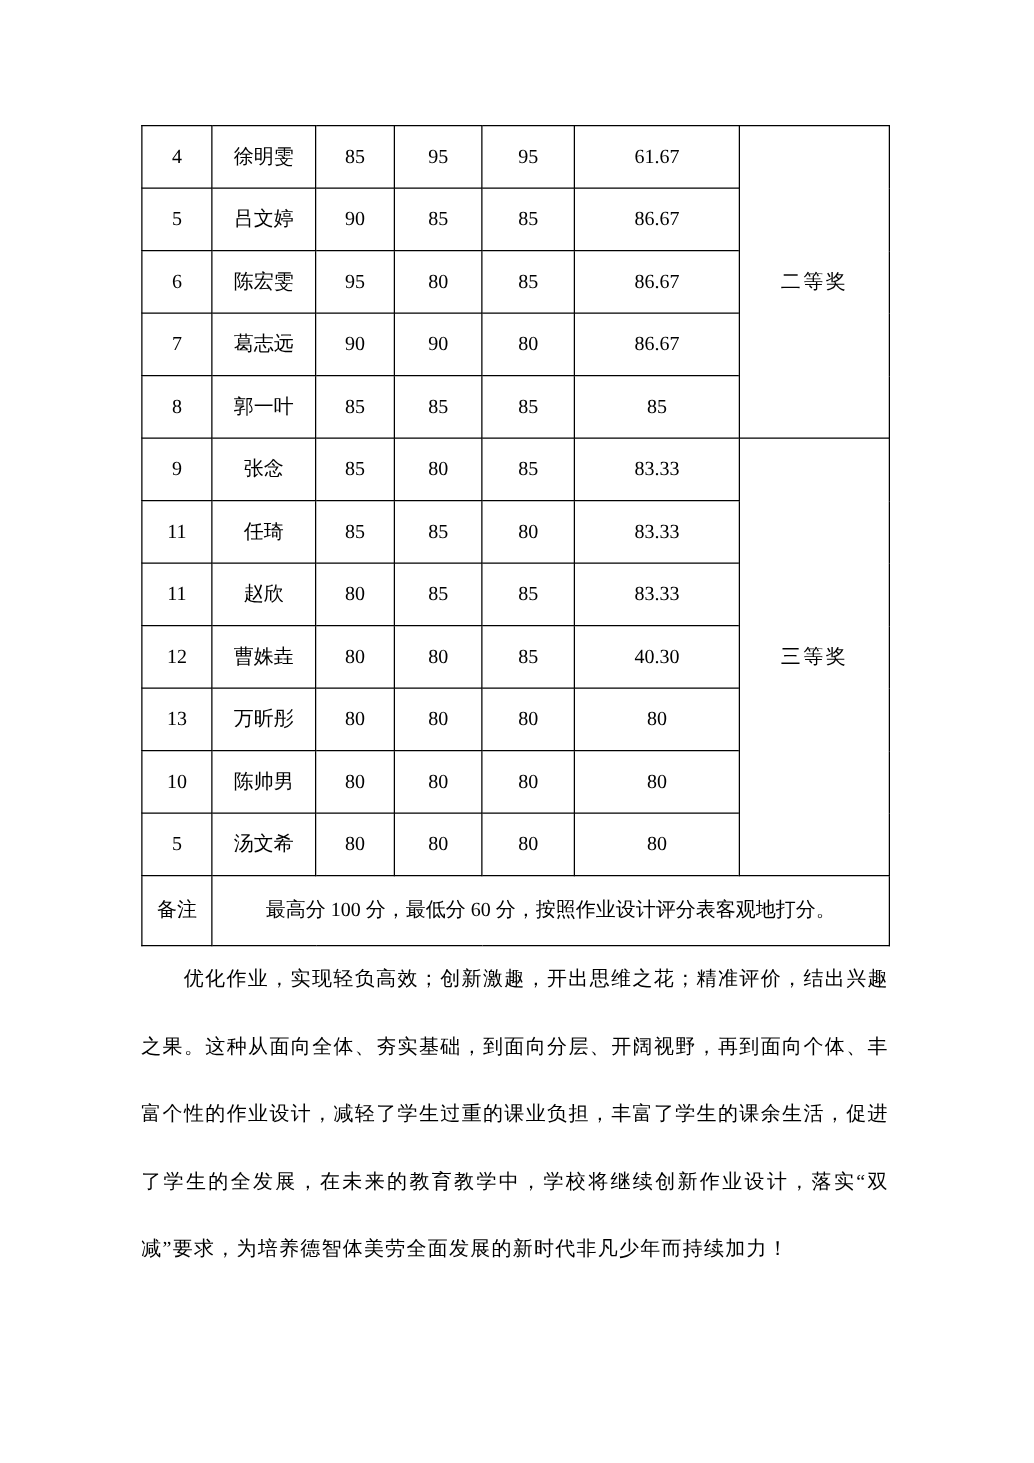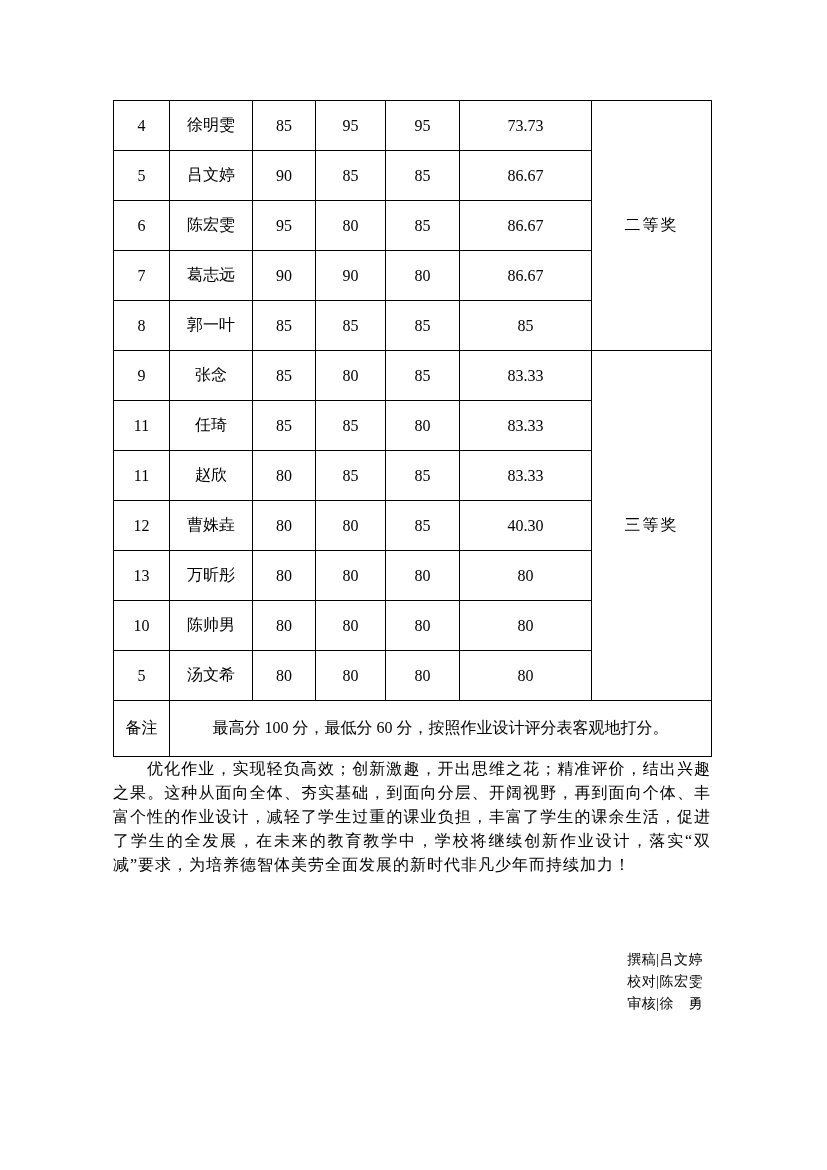--- a/index.html
+++ b/index.html
@@ -41,21 +41,21 @@
     text-align: center;
     font-size: 16px;
   }
   .body-paragraph {
     position: absolute;
     left: 113px;
     top: 757px;
     width: 598px;
     margin: 0;
     font-size: 16px;
-    line-height: 24px;
+    line-height: 54px;
     letter-spacing: 1px;
     text-align: justify;
     text-indent: 34px;
   }
   .credits {
     position: absolute;
     top: 949px;
     right: 124px;
     text-align: right;
     font-size: 14px;
@@ -78,21 +78,21 @@
         <col style="width:132px">
       <col style="width:120px">
     </colgroup>
     <tbody>
       <tr class="data-row">
         <td>4</td>
         <td>徐明雯</td>
         <td>85</td>
         <td>95</td>
         <td>95</td>
-        <td>73.73</td>
+        <td>61.67</td>
         <td class="award-cell" rowspan="5">二等奖</td>
       </tr>
       <tr class="data-row">
         <td>5</td>
         <td>吕文婷</td>
         <td>90</td>
         <td>85</td>
         <td>85</td>
         <td>86.67</td>
       </tr>
@@ -179,19 +179,14 @@
       </tr>
       <tr class="remark-row">
         <td>备注</td>
         <td class="remark-text-cell" colspan="6">最高分 100 分，最低分 60 分，按照作业设计评分表客观地打分。</td>
       </tr>
     </tbody>
   </table>
 
   <p class="body-paragraph">优化作业，实现轻负高效；创新激趣，开出思维之花；精准评价，结出兴趣之果。这种从面向全体、夯实基础，到面向分层、开阔视野，再到面向个体、丰富个性的作业设计，减轻了学生过重的课业负担，丰富了学生的课余生活，促进了学生的全发展，在未来的教育教学中，学校将继续创新作业设计，落实“双减”要求，为培养德智体美劳全面发展的新时代非凡少年而持续加力！</p>
 
-  <div class="credits">
-    <div>撰稿|吕文婷</div>
-    <div>校对|陈宏雯</div>
-    <div>审核|徐　勇</div>
-  </div>
 
 </div>
 
 </body></html>

